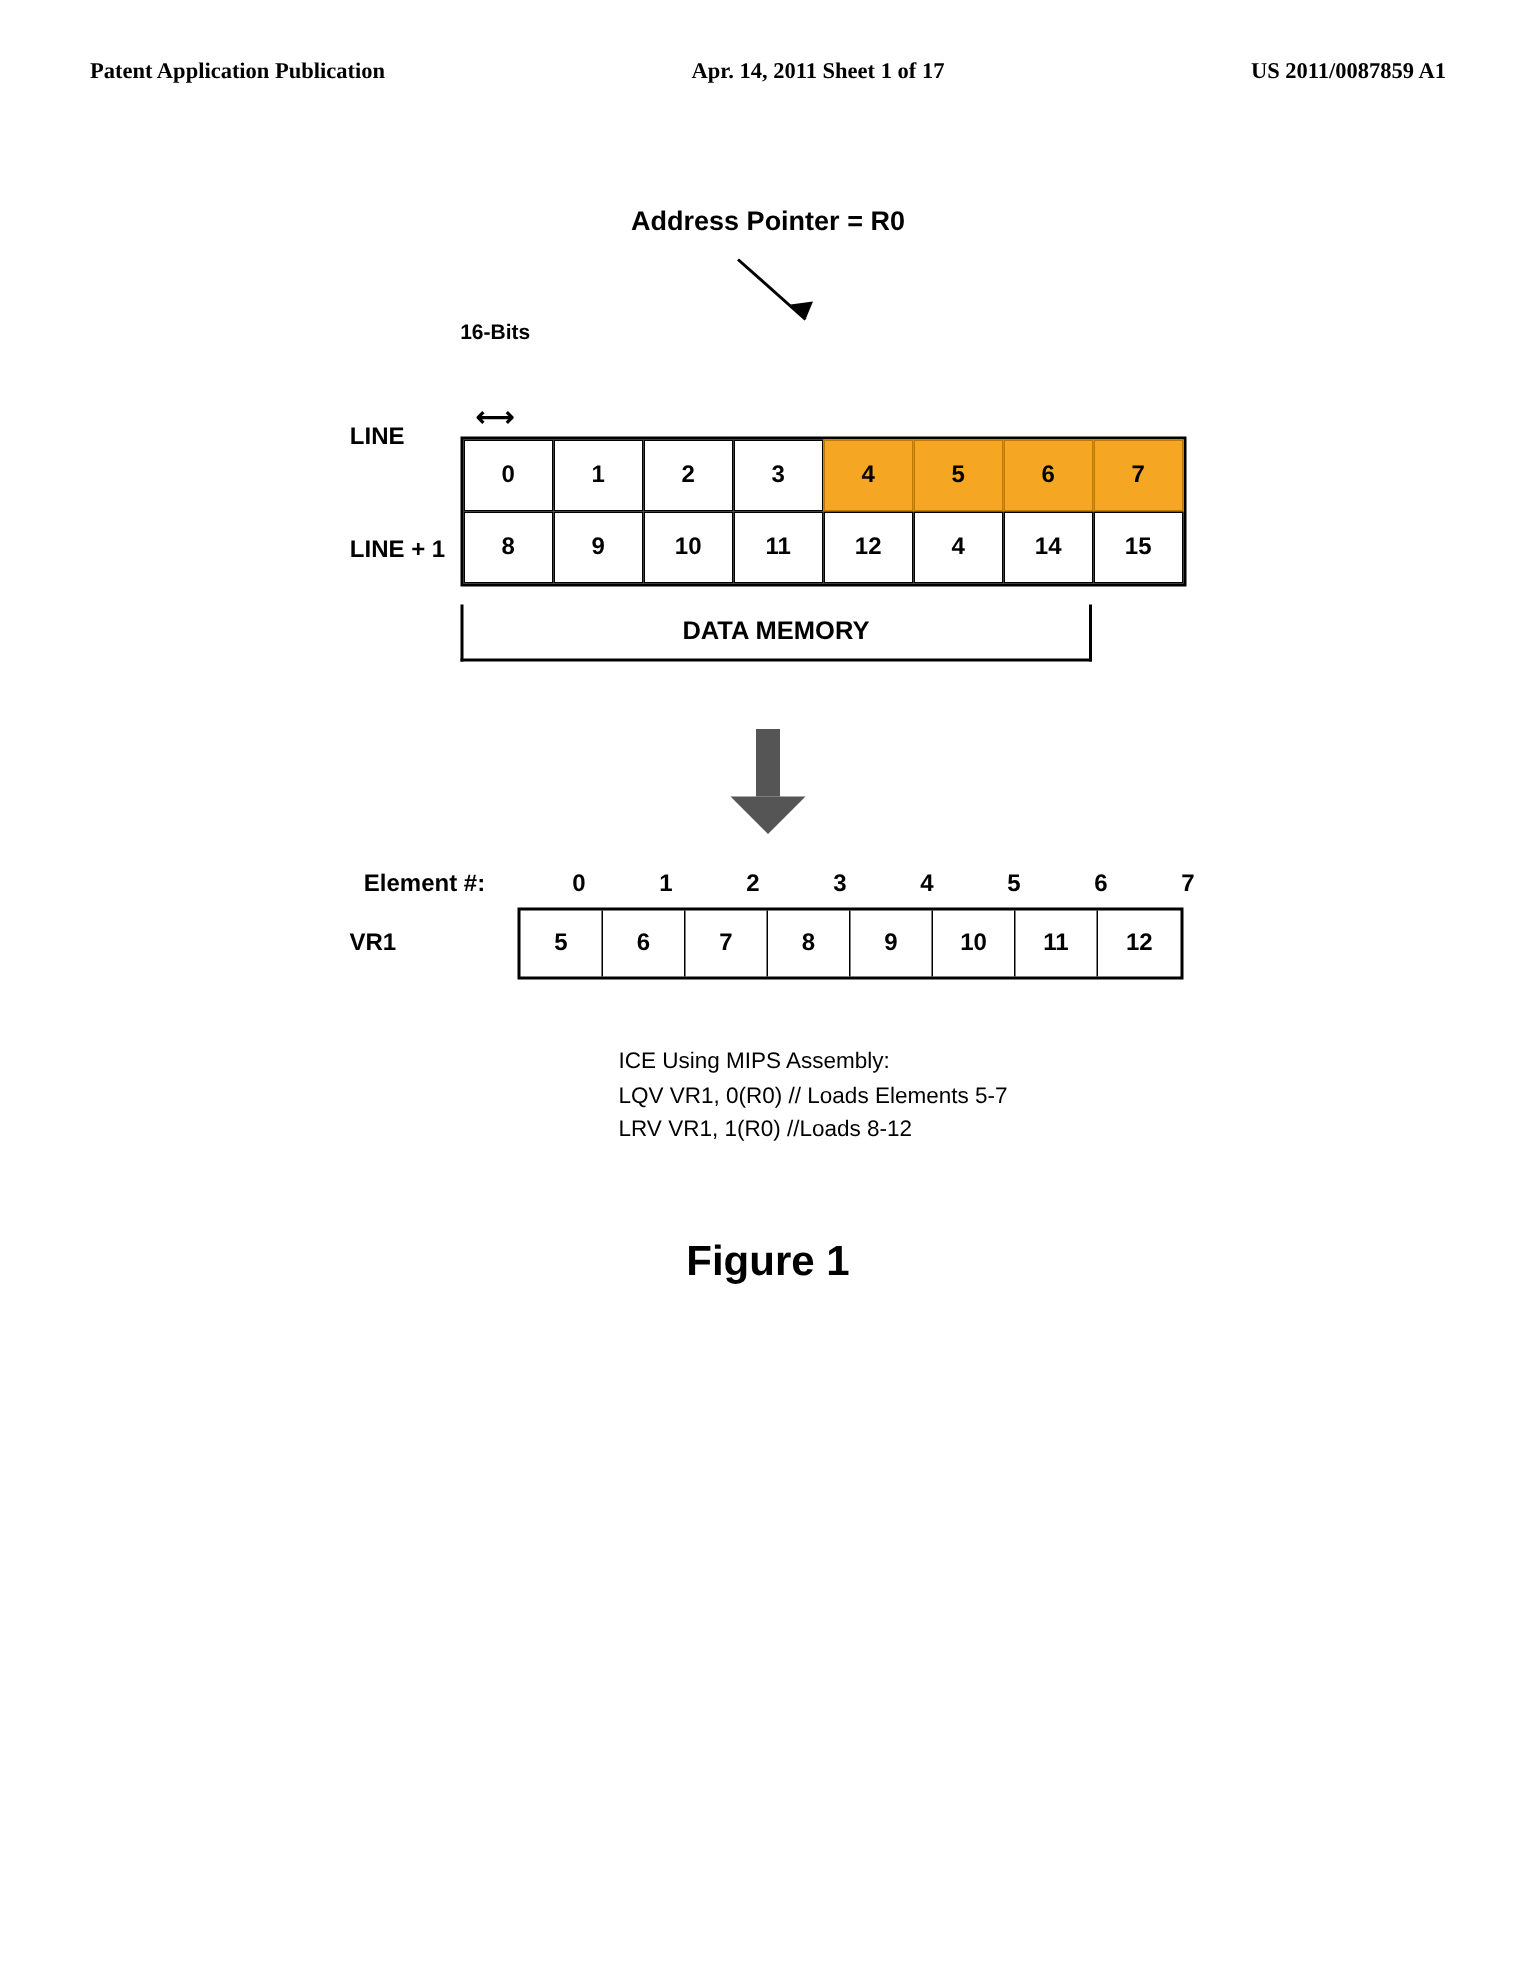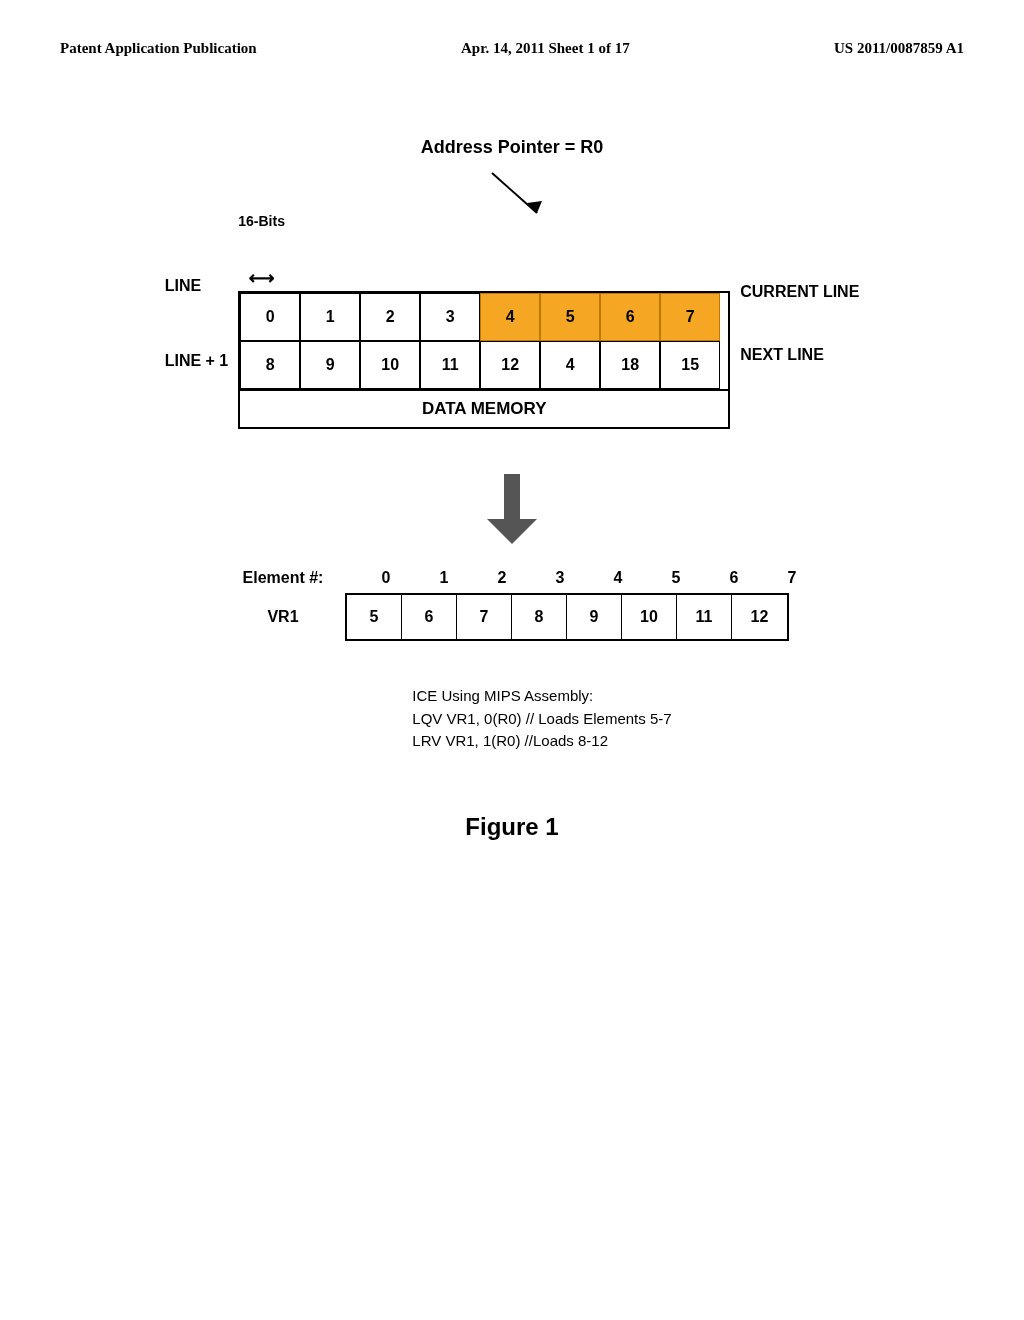--- a/index.html
+++ b/index.html
@@ -105,24 +105,25 @@
       border-color: #c07800;
     }
 
     
     .data-memory-label {
       font-size: 17px;
       font-weight: bold;
       font-family: Arial, sans-serif;
       text-align: center;
       padding: 8px 0;
-      width: 492px;
+      width: 421px;
       border-left: 2px solid #000;
       border-right: 2px solid #000;
       border-bottom: 2px solid #000;
+      margin-top: 12px;
     }
 
     .bits-label {
       font-size: 14px;
       font-weight: bold;
       font-family: Arial, sans-serif;
       display: flex;
       flex-direction: column;
       align-items: center;
       gap: 38px;
@@ -181,21 +182,21 @@
       flex-direction: row;
       align-items: center;
       margin-bottom: 4px;
     }
 
     .vr1-label {
       font-size: 16px;
       font-weight: bold;
       font-family: Arial, sans-serif;
       width: 100px;
-      text-align: center;
+      text-align: left;
       margin-right: 12px;
     }
 
     .vr1-cells {
       display: flex;
       flex-direction: row;
       border: 2px solid #000;
     }
 
     .vr1-cell {
@@ -219,21 +220,21 @@
       margin-top: 40px;
       margin-left: 60px;
       font-family: Arial, sans-serif;
       font-size: 15px;
       line-height: 1.5;
     }
 
     
     .figure-label {
       text-align: right;
-      font-size: 24px;
+      font-size: 28px;
       font-weight: bold;
       font-family: Arial, sans-serif;
       margin-top: 60px;
     }
 
     
     .addr-pointer-container {
       position: relative;
       display: flex;
       flex-direction: column;
@@ -297,32 +298,28 @@
           <div class="data-cell highlight">7</div>
         </div>
 
         <div class="data-row">
           <div class="data-cell">8</div>
           <div class="data-cell">9</div>
           <div class="data-cell">10</div>
           <div class="data-cell">11</div>
           <div class="data-cell">12</div>
           <div class="data-cell">4</div>
-          <div class="data-cell">18</div>
+          <div class="data-cell">14</div>
           <div class="data-cell">15</div>
         </div>
       </div>
 
       <div class="data-memory-label">DATA MEMORY</div>
     </div>
 
-    <div class="right-labels">
-      <div class="right-label">CURRENT LINE</div>
-      <div class="right-label">NEXT LINE</div>
-    </div>
   </div>
 
   <div class="down-arrow-section">
     <svg class="down-arrow-svg" viewBox="0 0 60 80">
 
       <rect x="22" y="5" width="16" height="45" fill="#555"></rect>
 
       <polygon points="5,50 55,50 30,75" fill="#555"></polygon>
     </svg>
   </div>

